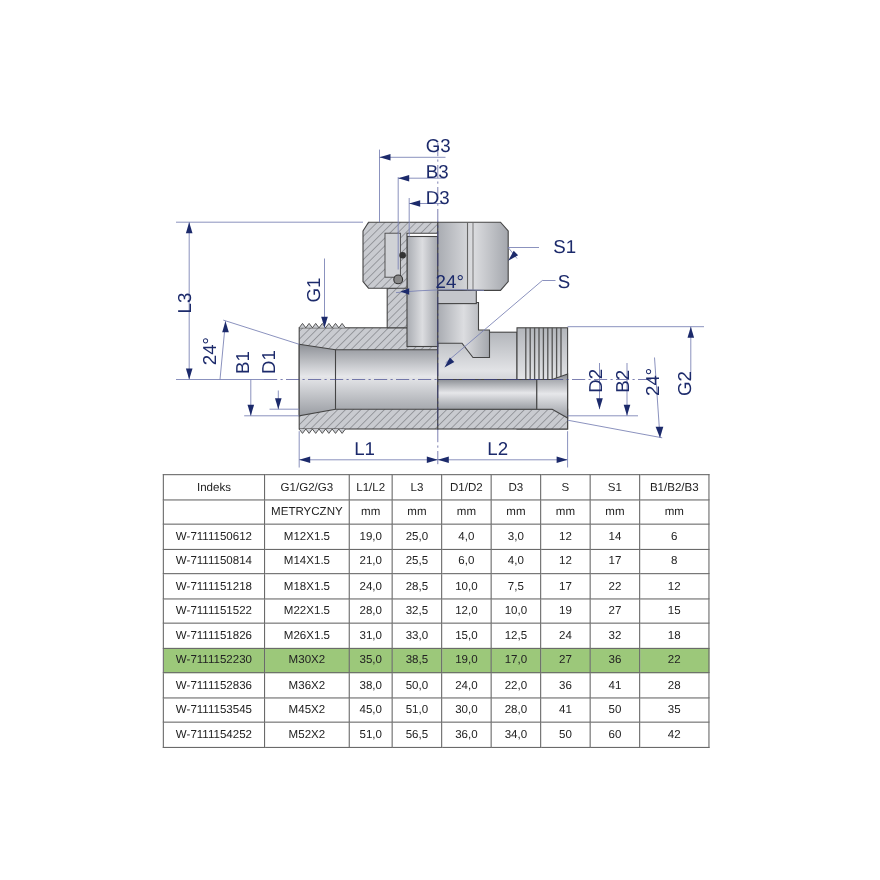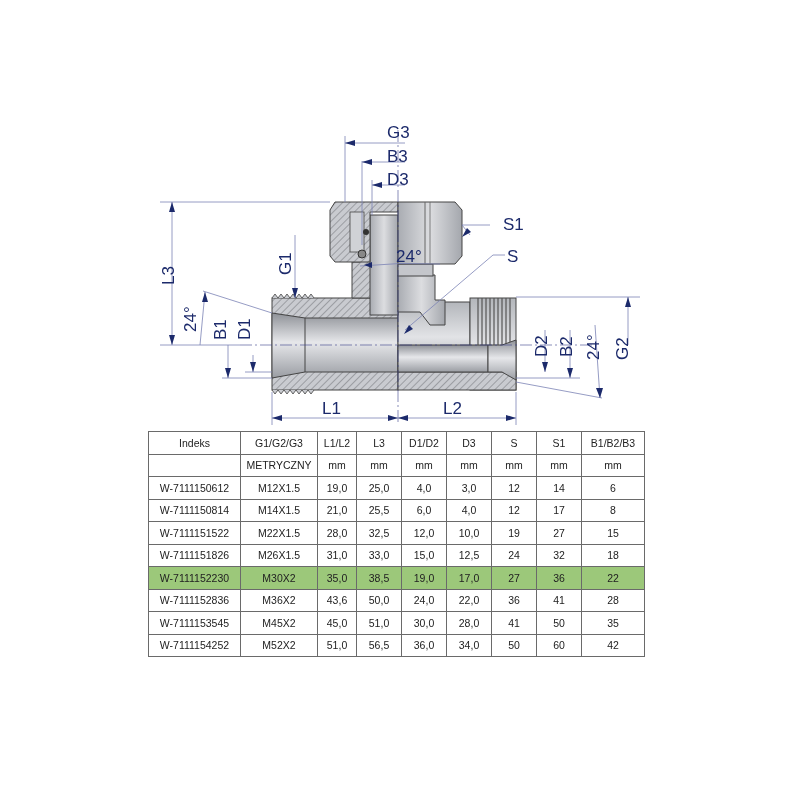--- a/index.html
+++ b/index.html
@@ -222,20 +222,31 @@
         <td class="c1">M14X1.5</td>
         <td class="c2">21,0</td>
         <td class="c3">25,5</td>
         <td class="c4">6,0</td>
         <td class="c5">4,0</td>
         <td class="c6">12</td>
         <td class="c7">17</td>
         <td class="c8">8</td>
       </tr>
       <tr>
+        <td class="c0">W-7111151218</td>
+        <td class="c1">M18X1.5</td>
+        <td class="c2">24,0</td>
+        <td class="c3">28,5</td>
+        <td class="c4">10,0</td>
+        <td class="c5">7,5</td>
+        <td class="c6">17</td>
+        <td class="c7">22</td>
+        <td class="c8">12</td>
+      </tr>
+      <tr>
         <td class="c0">W-7111151522</td>
         <td class="c1">M22X1.5</td>
         <td class="c2">28,0</td>
         <td class="c3">32,5</td>
         <td class="c4">12,0</td>
         <td class="c5">10,0</td>
         <td class="c6">19</td>
         <td class="c7">27</td>
         <td class="c8">15</td>
       </tr>
@@ -257,21 +268,21 @@
         <td class="c3">38,5</td>
         <td class="c4">19,0</td>
         <td class="c5">17,0</td>
         <td class="c6">27</td>
         <td class="c7">36</td>
         <td class="c8">22</td>
       </tr>
       <tr>
         <td class="c0">W-7111152836</td>
         <td class="c1">M36X2</td>
-        <td class="c2">43,6</td>
+        <td class="c2">38,0</td>
         <td class="c3">50,0</td>
         <td class="c4">24,0</td>
         <td class="c5">22,0</td>
         <td class="c6">36</td>
         <td class="c7">41</td>
         <td class="c8">28</td>
       </tr>
       <tr>
         <td class="c0">W-7111153545</td>
         <td class="c1">M45X2</td>

